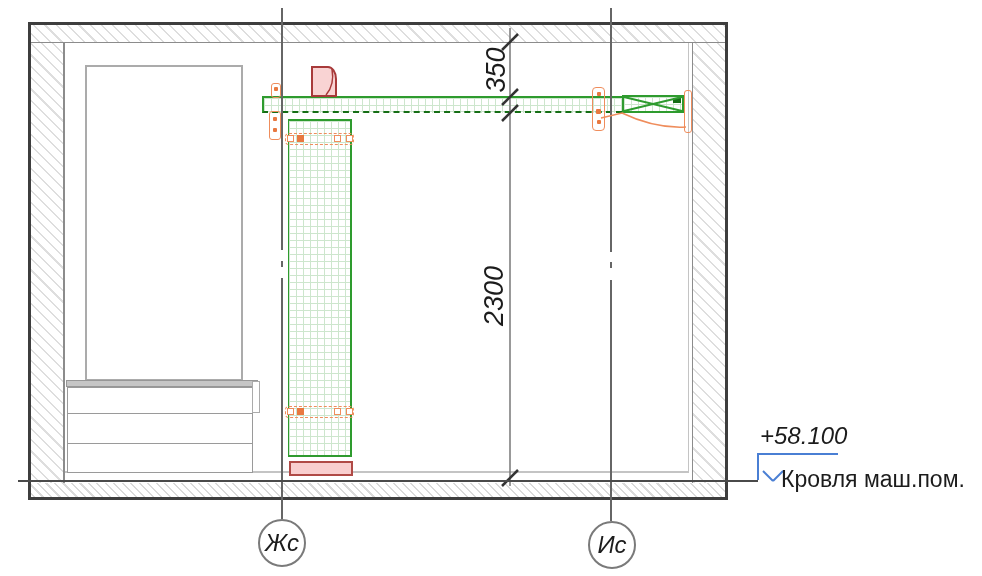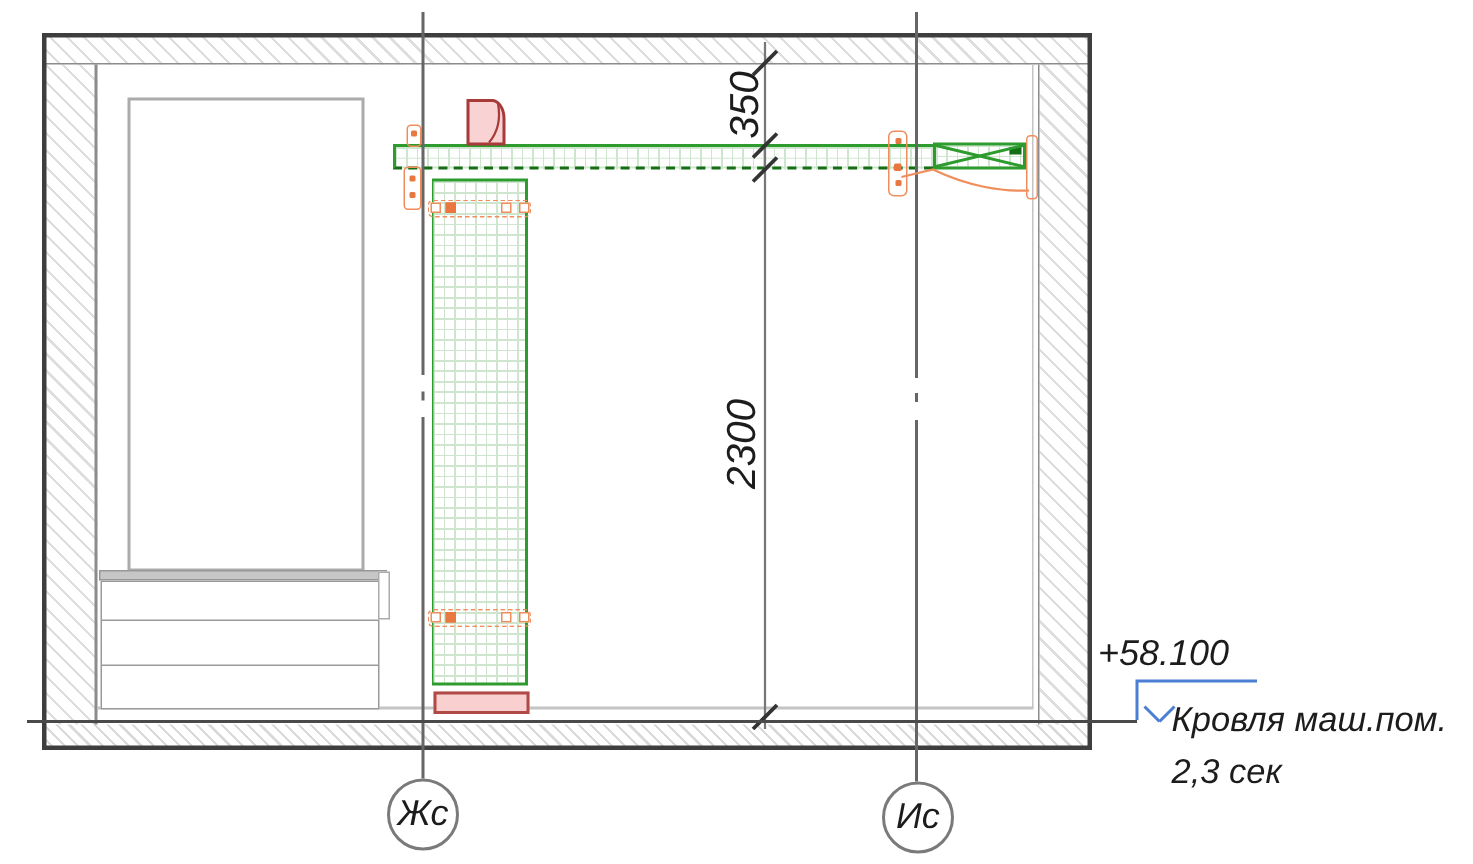--- a/index.html
+++ b/index.html
@@ -75,22 +75,22 @@
   .axis-bubble{width:48px;height:48px;border:2px solid #7a7a7a;border-radius:50%;background:#fff;
     display:flex;align-items:center;justify-content:center;z-index:7;
     font-style:italic;font-size:24px;color:var(--text);}
   .bubble-zhs{left:258px;top:519px;}
   .bubble-is{left:588px;top:521px;}
 
   
   .dim-text{font-style:italic;font-size:27px;color:var(--text);text-align:center;z-index:7;white-space:nowrap;}
   .dim-350{left:442px;top:57px;width:104px;height:26px;transform:rotate(-90deg);}
   .dim-2300{left:427px;top:283px;width:130px;height:26px;transform:rotate(-90deg);}
-  .elev-value{left:732px;top:422px;font-style:italic;font-size:24px;z-index:7;white-space:nowrap;}
-  .elev-note{left:781px;top:462px;width:200px;font-style:italic;font-size:23px;line-height:35px;z-index:7;white-space:nowrap;}
+  .elev-value{left:760px;top:422px;font-style:italic;font-size:24px;z-index:7;white-space:nowrap;}
+  .elev-note{left:781px;top:462px;width:200px;font-size:23px;line-height:35px;z-index:7;white-space:nowrap;}
 </style>
 </head>
 <body>
 
 <div class="canvas">
 
   <div class="abs wall-top hatch"></div>
   <div class="abs wall-left hatch"></div>
   <div class="abs wall-right hatch"></div>
   <div class="abs floor-band hatch-dense"></div>
@@ -189,16 +189,15 @@
   <div class="abs axis-bubble bubble-zhs">
     <span>Жс</span>
   </div>
 
   <div class="abs dim-text dim-350">350</div>
   <div class="abs dim-text dim-2300">2300</div>
 
   <div class="abs elev-value">+58.100</div>
   <div class="abs elev-note">
     <div>Кровля маш.пом.</div>
-    <div>2,3 сек</div>
   </div>
 
 </div>
 
 </body></html>

